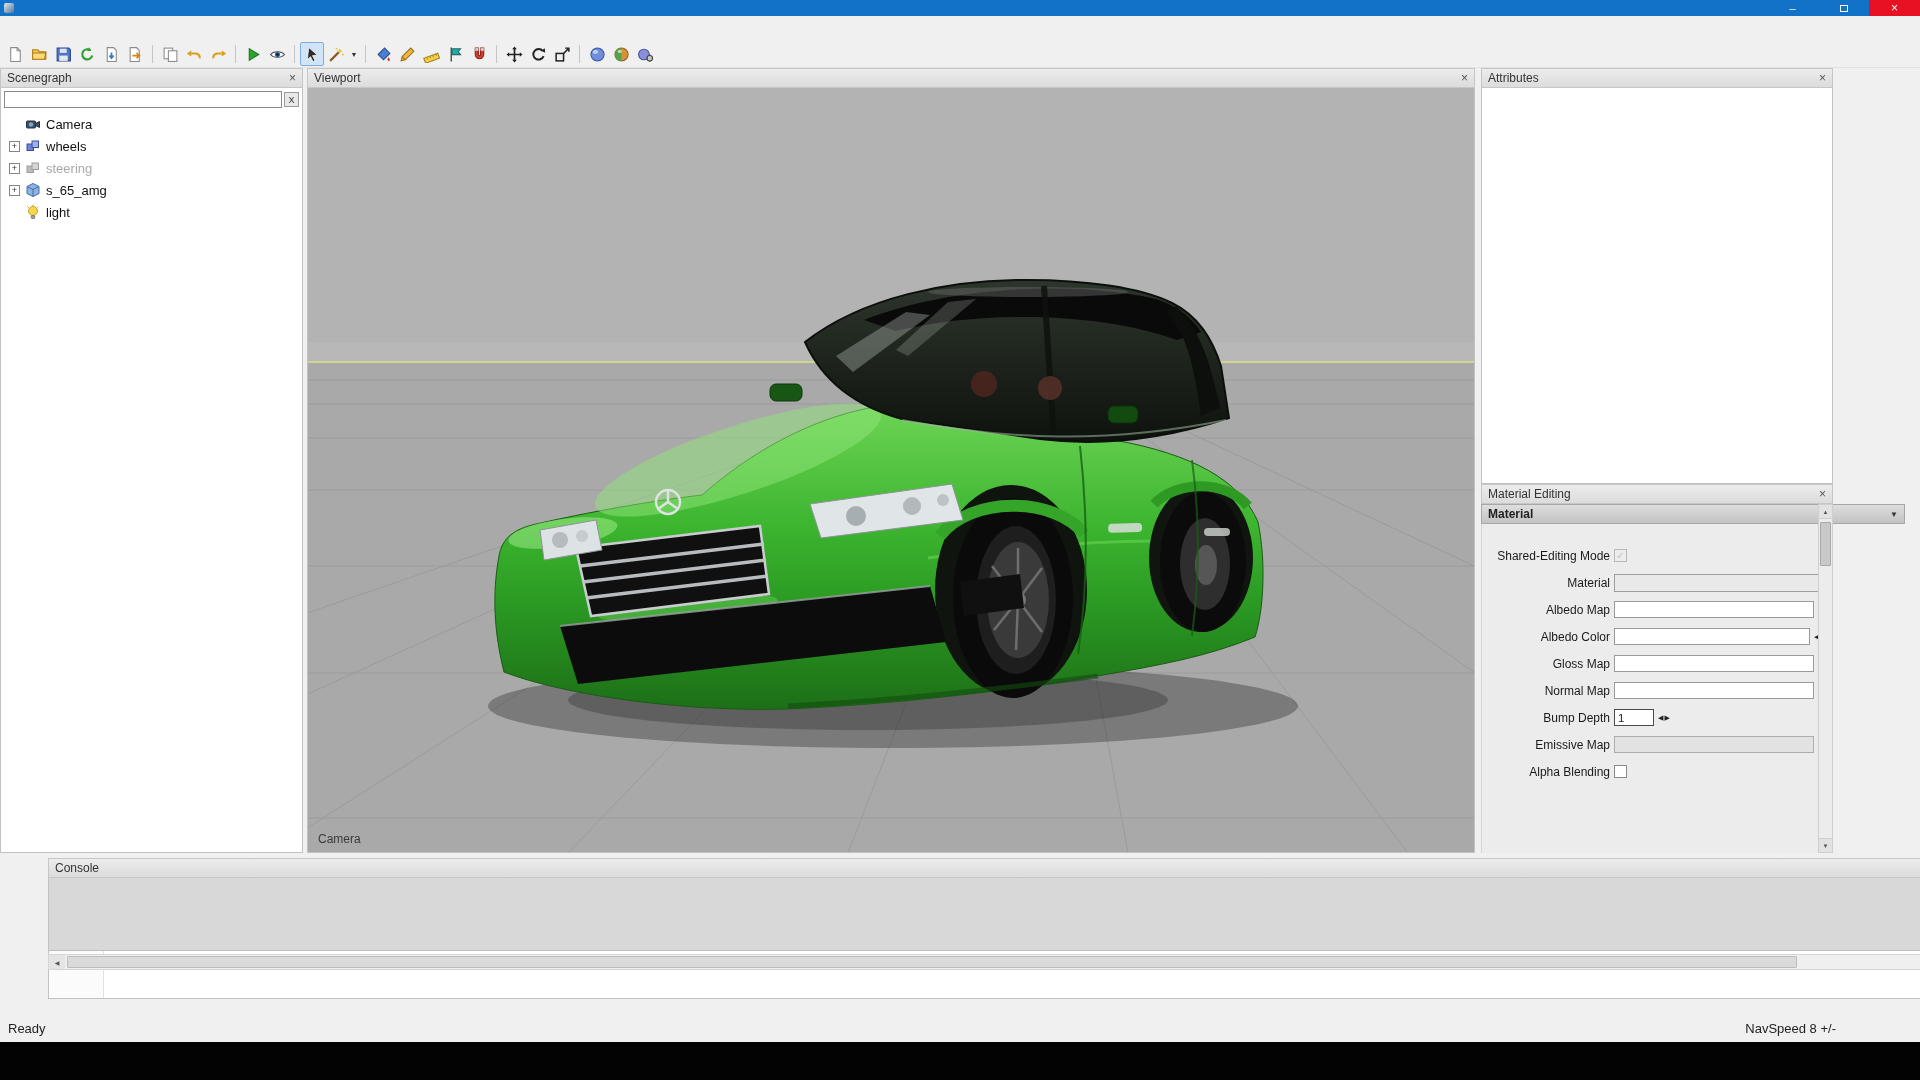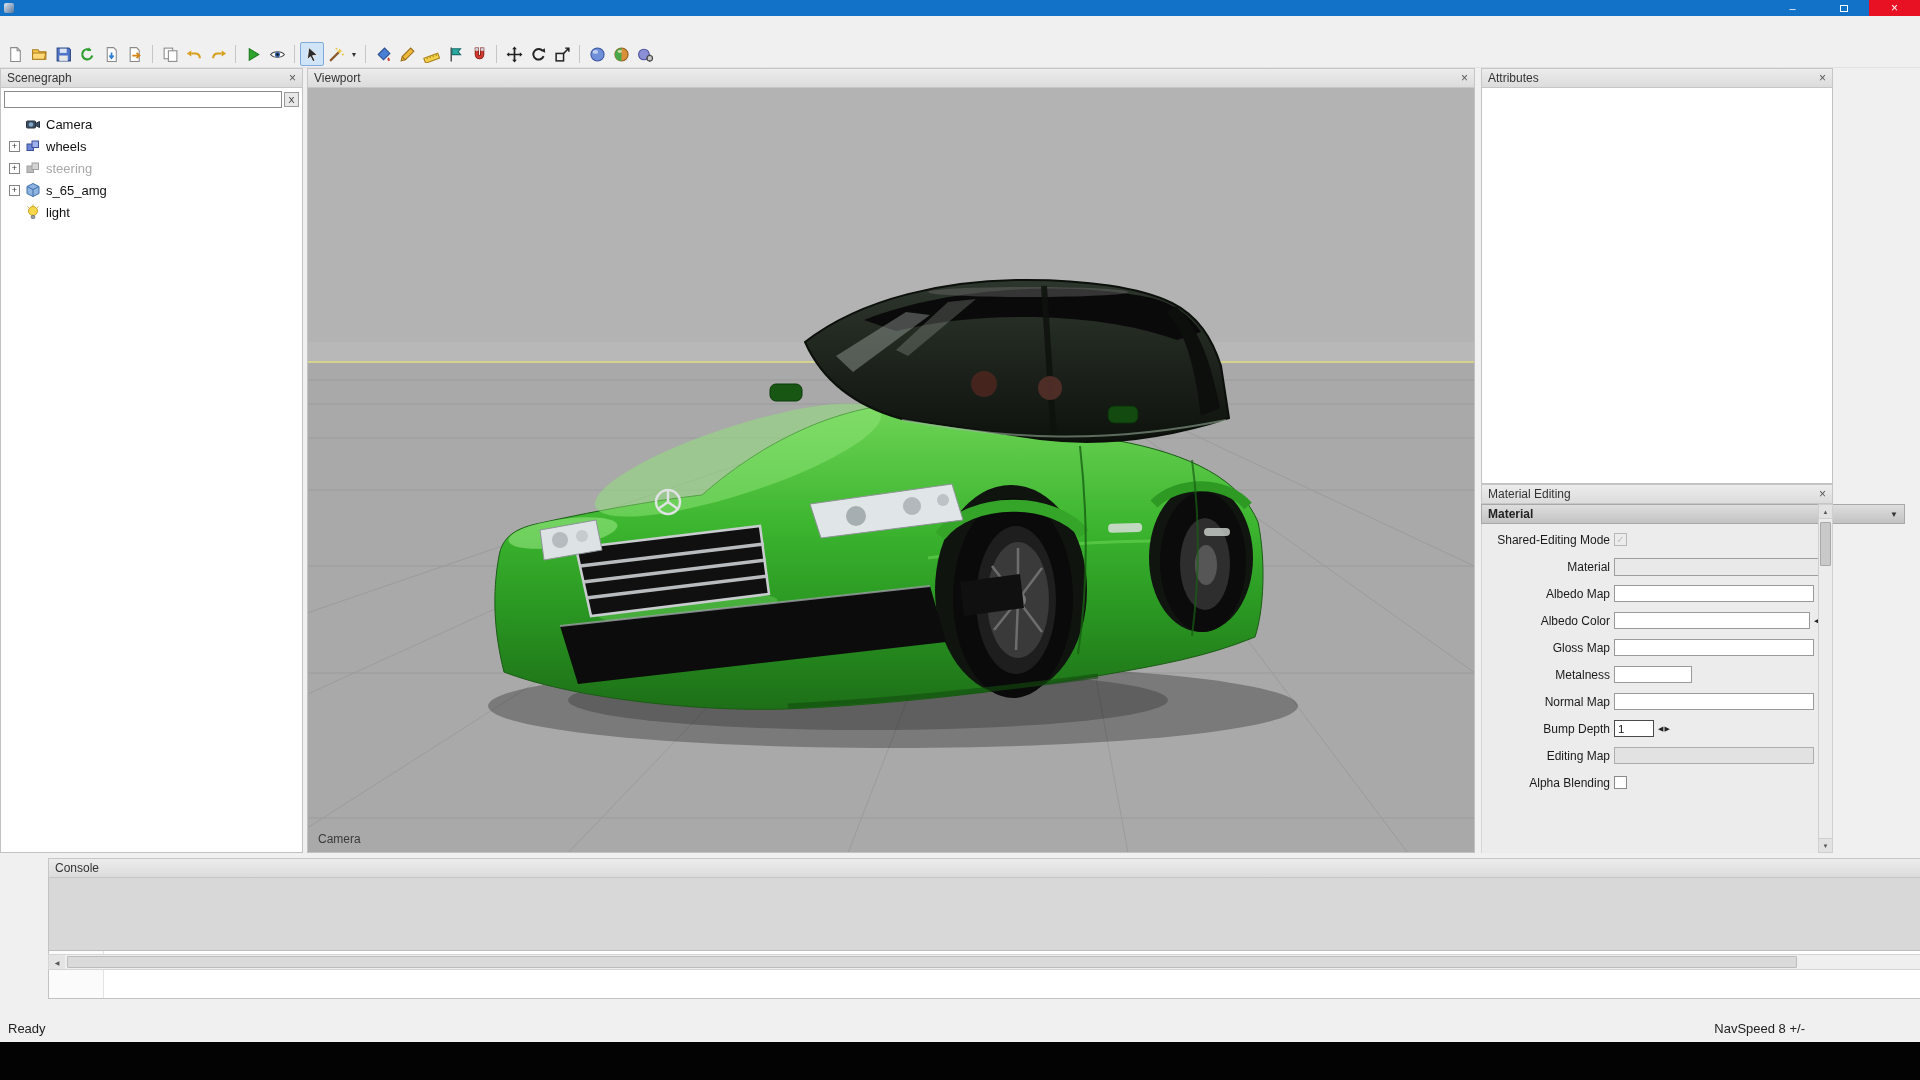--- a/index.html
+++ b/index.html
@@ -52,21 +52,21 @@
   .vp-body svg{display:block;}
   .vp-cam-label{position:absolute;left:10px;bottom:6px;font-size:12px;color:#3a3a3a;}
 
   
   .right-panel{position:absolute;left:1481px;top:68px;width:352px;height:785px;}
   .attr-header{position:absolute;top:0;left:0;right:0;}
   .attr-body{position:absolute;top:20px;left:0;right:0;height:396px;background:#fff;border:1px solid #c2c2c2;border-top:none;}
   .me-header{position:absolute;top:416px;left:0;right:0;}
   .mat-section{position:absolute;top:436px;left:0;width:424px;height:20px;background:linear-gradient(#dedede,#c3c3c3);border:1px solid #a8a8a8;display:flex;align-items:center;justify-content:space-between;padding:0 6px;font-size:12px;font-weight:bold;color:#222;}
   .mat-sec-arrow{font-size:8px;color:#333;font-weight:normal;}
-  .mat-rows{position:absolute;top:456px;left:0;right:15px;bottom:0;background:#ececec;border-left:1px solid #d5d5d5;overflow:hidden;padding-top:2px;}
+  .mat-rows{position:absolute;top:456px;left:0;right:15px;bottom:0;background:#ececec;border-left:1px solid #d5d5d5;overflow:hidden;padding-top:18px;}
   .mat-row{height:27px;display:flex;align-items:center;}
   .mat-label{width:128px;text-align:right;font-size:12px;color:#1a1a1a;flex:0 0 128px;}
   .mat-ctrl{display:flex;align-items:center;margin-left:4px;gap:4px;}
   .chk{width:13px;height:13px;border:1px solid #8a8a8a;background:#fff;font-size:10px;line-height:11px;text-align:center;color:#444;}
   .chk.disabled{background:#ececec;border-color:#b8b8b8;color:#c2c2c2;}
   .combo{width:240px;height:18px;background:#e9e9e9;border:1px solid #9e9e9e;display:flex;align-items:center;}
   .combo-val{flex:1;font-size:11.5px;padding:0 4px;color:#222;}
   .combo-btn{width:16px;height:100%;display:flex;align-items:center;justify-content:center;font-size:7px;color:#444;border-left:1px solid #b5b5b5;background:#dedede;}
   .field{height:17px;background:#fff;border:1px solid #9a9a9a;font-size:11.5px;padding:0 3px;display:flex;align-items:center;color:#222;}
   .f-map{width:200px;}
@@ -89,21 +89,21 @@
   .console-editor{position:absolute;left:0;right:0;bottom:0;height:48px;background:#fff;border-top:1px solid #bdbdbd;display:flex;}
   .gutter{width:55px;background:#fbfbfb;border-right:1px solid #e3e3e3;font-family:"DejaVu Sans Mono",monospace;font-size:13px;color:#444;text-align:right;padding:4px 12px 0 0;}
   .editor-area{flex:1;}
   .hscroll{position:absolute;left:0;right:0;bottom:0;height:16px;background:#efefef;border:1px solid #d5d5d5;display:flex;align-items:center;}
   .hs-btn{width:16px;height:14px;display:flex;align-items:center;justify-content:center;font-size:6px;color:#555;background:#e4e4e4;flex:0 0 16px;}
   .hs-thumb{height:12px;width:1730px;background:#dadada;border:1px solid #bdbdbd;margin:0 2px;border-radius:1px;}
   .hs-fill{flex:1;}
 
   
   .statusbar{position:absolute;top:1015px;left:0;width:1920px;height:27px;background:#f0f0f0;display:flex;align-items:center;font-size:13px;color:#222;padding:0 8px;}
-  .sb-right{margin-left:auto;margin-right:107px;text-align:center;}
+  .sb-right{margin-left:auto;margin-right:76px;text-align:center;}
   .blackbar{position:absolute;top:1042px;left:0;width:1920px;height:38px;background:#030303;}
 </style>
 </head>
 <body>
 
 <div class="app">
 
   <div class="titlebar">
     <span class="app-icon"></span>
     <span class="tb-spacer"></span>
@@ -517,45 +517,39 @@
       </div>
       <div class="mat-row">
         <span class="mat-label">Gloss Map</span>
         <span class="mat-ctrl">
           <span class="field f-map"></span>
           <span class="mini-btn">…</span>
           <span class="mini-btn red">×</span>
         </span>
       </div>
       <div class="mat-row">
-        <span class="mat-label">Metalness</span>
-        <span class="mat-ctrl">
-            <span class="field f-small"></span>
-          </span>
-      </div>
-      <div class="mat-row">
         <span class="mat-label">Normal Map</span>
         <span class="mat-ctrl">
           <span class="field f-map"></span>
           <span class="mini-btn">…</span>
           <span class="mini-btn red">×</span>
         </span>
       </div>
       <div class="mat-row">
         <span class="mat-label">Bump Depth</span>
         <span class="mat-ctrl">
           <span class="field f-num">1</span>
           <span class="spin">
               <span>◀</span>
               <span>▶</span>
             </span>
         </span>
       </div>
       <div class="mat-row">
-        <span class="mat-label">Editing Map</span>
+        <span class="mat-label">Emissive Map</span>
         <span class="mat-ctrl">
           <span class="field f-map f-flat"></span>
           <span class="mini-btn">…</span>
           <span class="mini-btn red">×</span>
         </span>
       </div>
       <div class="mat-row">
         <span class="mat-label">Alpha Blending</span>
         <span class="mat-ctrl">
             <span class="chk"></span>

